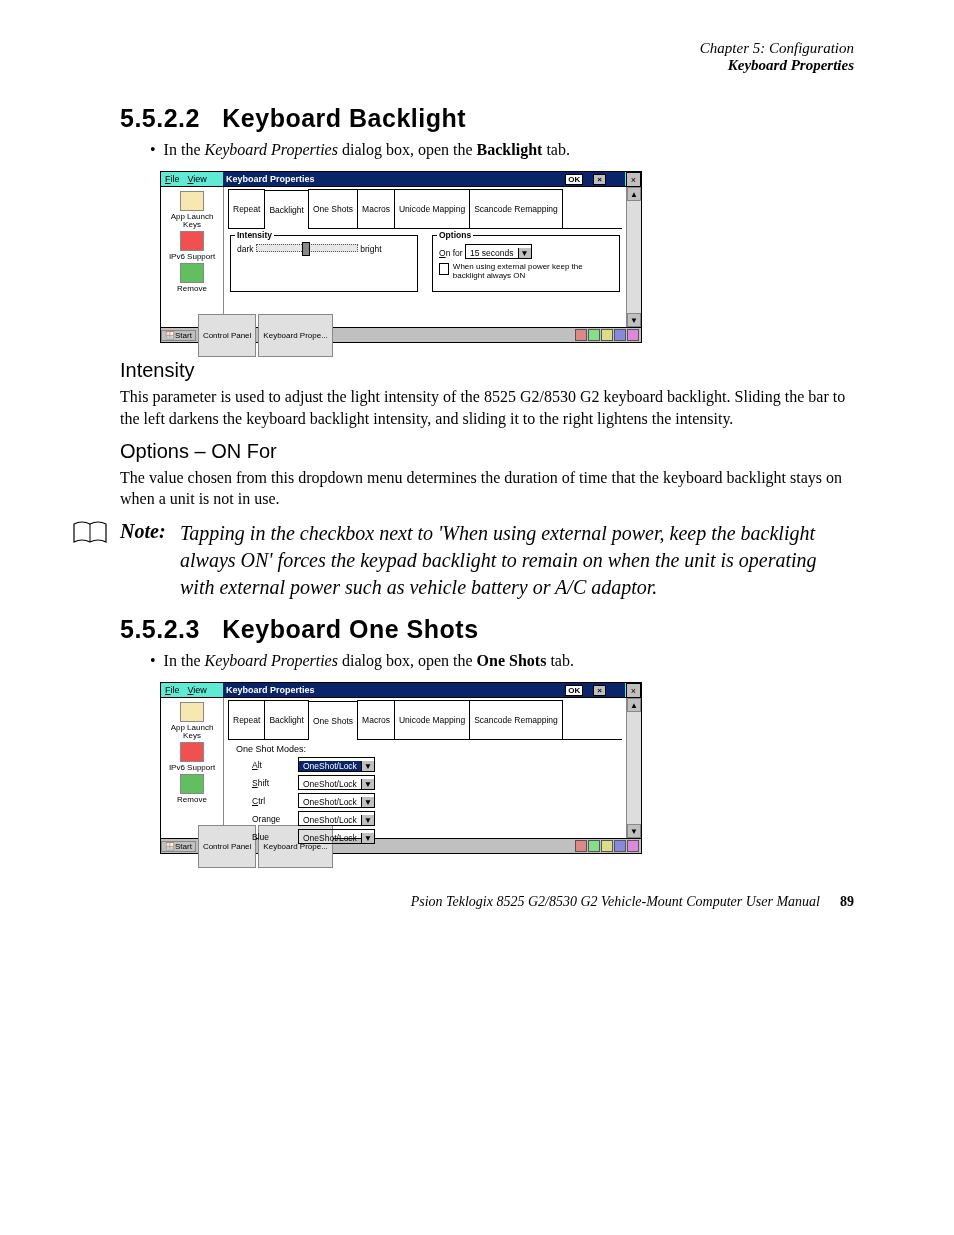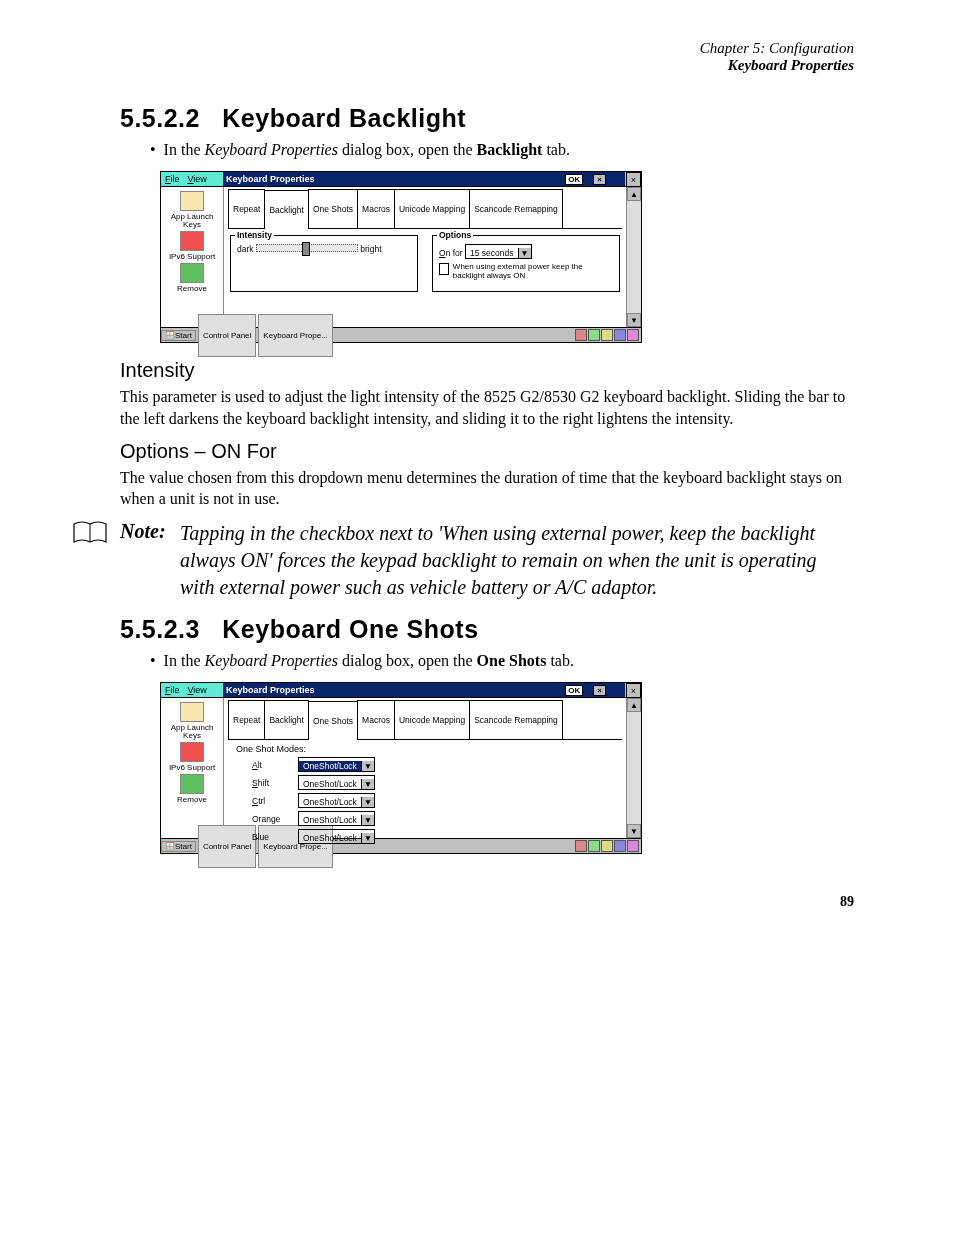--- a/index.html
+++ b/index.html
@@ -416,14 +416,15 @@
       <div class="tic"></div>
       <div class="tic" style="background:#8d8;"></div>
       <div class="tic" style="background:#dd8;"></div>
       <div class="tic" style="background:#88d;"></div>
       <div class="tic" style="background:#d8d;"></div>
     </div>
   </div>
 </div>
 
 <div class="footer">
+  <span>Psion Teklogix 8525 G2/8530 G2 Vehicle-Mount Computer User Manual</span>
   <span class="pn">89</span>
 </div>
 
 </body></html>

